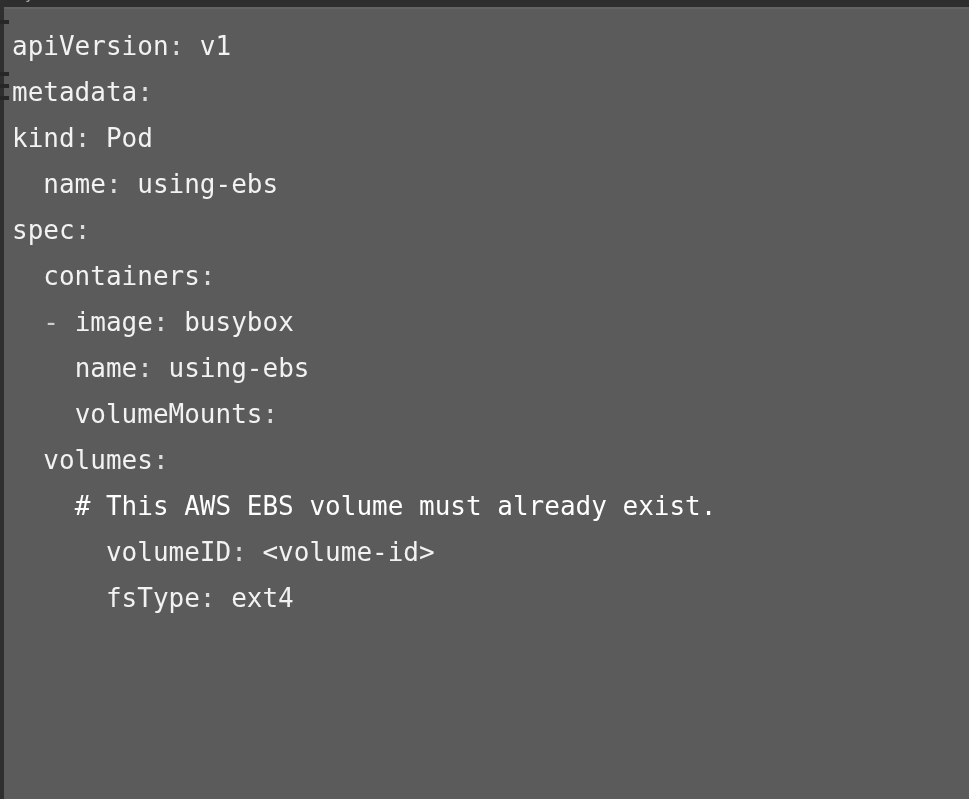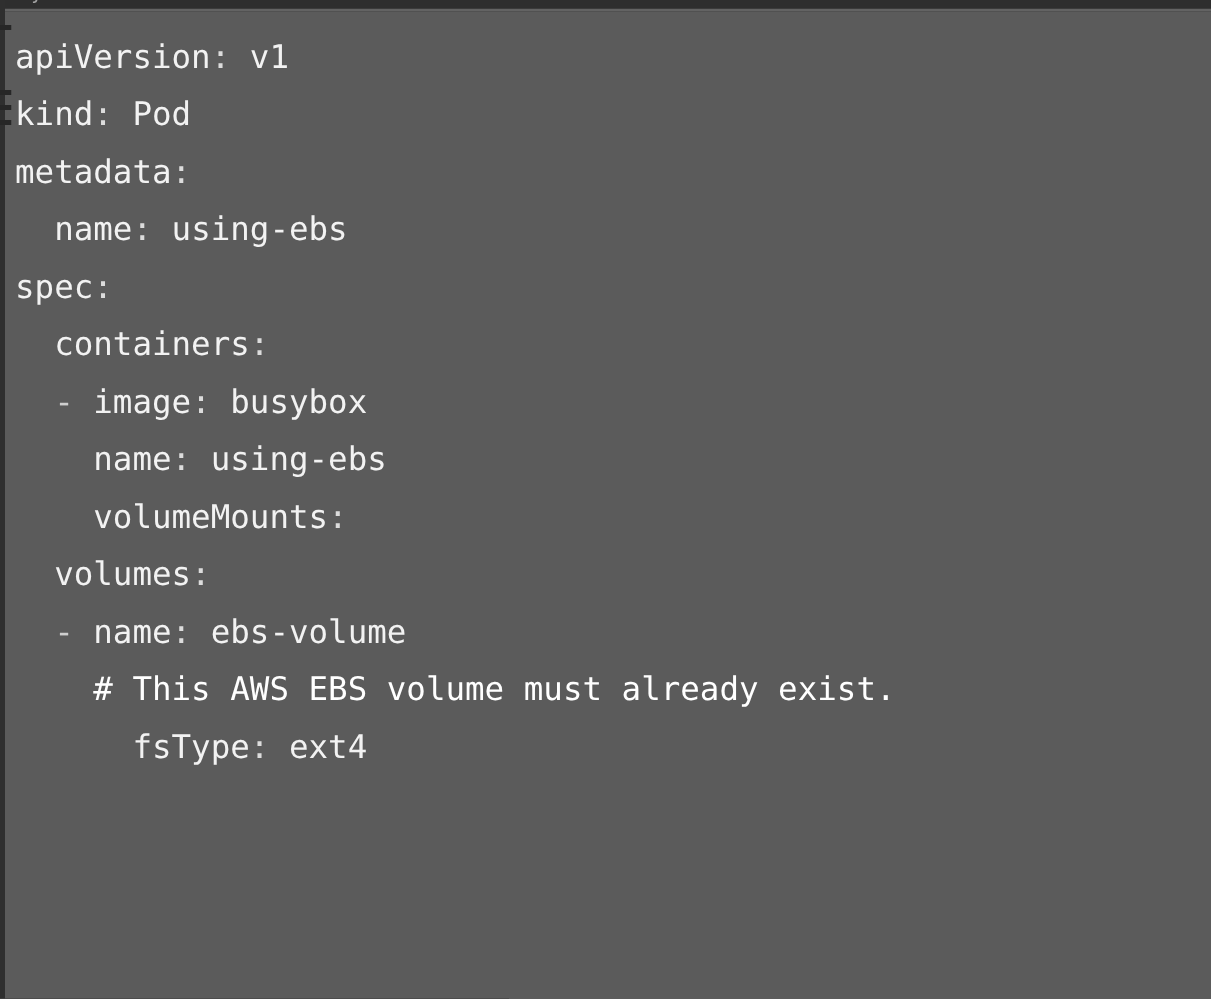--- a/index.html
+++ b/index.html
@@ -103,27 +103,27 @@
 
   <div class="left-gutter">
     <span class="gutter-tick" style="top:20px"></span>
     <span class="gutter-tick" style="top:72px"></span>
     <span class="gutter-tick" style="top:84px"></span>
     <span class="gutter-tick" style="top:96px"></span>
   </div>
 
   <div class="code" id="code-surface">
       <span class="line"><span class="ind"></span>apiVersion<span class="punc">:</span>&nbsp;v1</span>
+      <span class="line"><span class="ind"></span>metadata<span class="punc">:</span></span>
       <span class="line"><span class="ind"></span>kind<span class="punc">:</span>&nbsp;Pod</span>
-      <span class="line"><span class="ind"></span>metadata<span class="punc">:</span></span>
       <span class="line"><span class="ind">&nbsp;&nbsp;</span>name<span class="punc">:</span>&nbsp;using-ebs</span>
       <span class="line"><span class="ind"></span>spec<span class="punc">:</span></span>
       <span class="line"><span class="ind">&nbsp;&nbsp;</span>containers<span class="punc">:</span></span>
       <span class="line"><span class="ind">&nbsp;&nbsp;</span><span class="dash">-&nbsp;</span>image<span class="punc">:</span>&nbsp;busybox</span>
       <span class="line"><span class="ind">&nbsp;&nbsp;&nbsp;&nbsp;</span>name<span class="punc">:</span>&nbsp;using-ebs</span>
       <span class="line"><span class="ind">&nbsp;&nbsp;&nbsp;&nbsp;</span>volumeMounts<span class="punc">:</span></span>
       <span class="line"><span class="ind">&nbsp;&nbsp;</span>volumes<span class="punc">:</span></span>
-      <span class="line"><span class="ind">&nbsp;&nbsp;</span><span class="dash">-&nbsp;</span>name<span class="punc">:</span>&nbsp;ebs-volume</span>
       <span class="line comment"><span class="ind">&nbsp;&nbsp;&nbsp;&nbsp;</span># This AWS EBS volume must already exist.</span>
+      <span class="line"><span class="ind">&nbsp;&nbsp;&nbsp;&nbsp;&nbsp;&nbsp;</span>volumeID<span class="punc">:</span>&nbsp;&lt;volume-id&gt;</span>
       <span class="line"><span class="ind">&nbsp;&nbsp;&nbsp;&nbsp;&nbsp;&nbsp;</span>fsType<span class="punc">:</span>&nbsp;ext4</span>
     </div>
 
 </div>
 
 </body></html>

